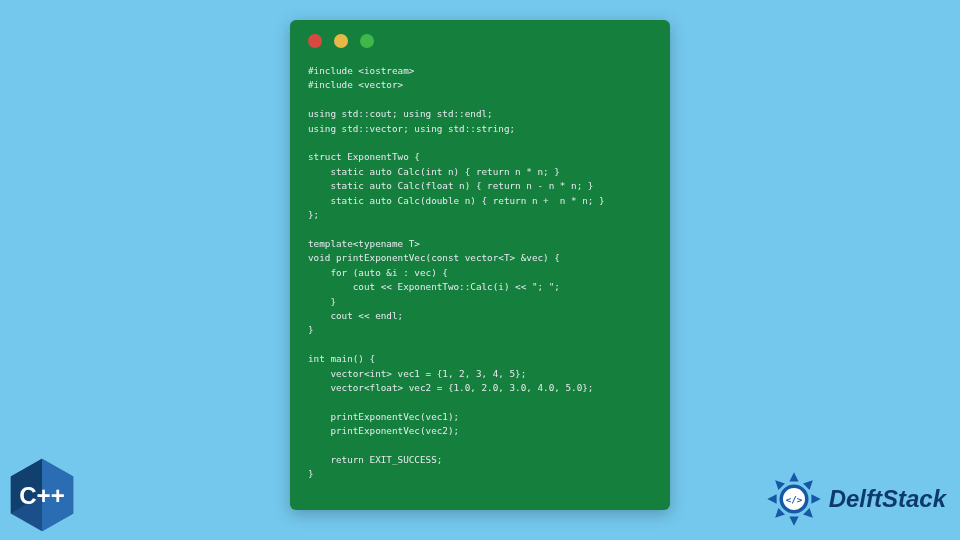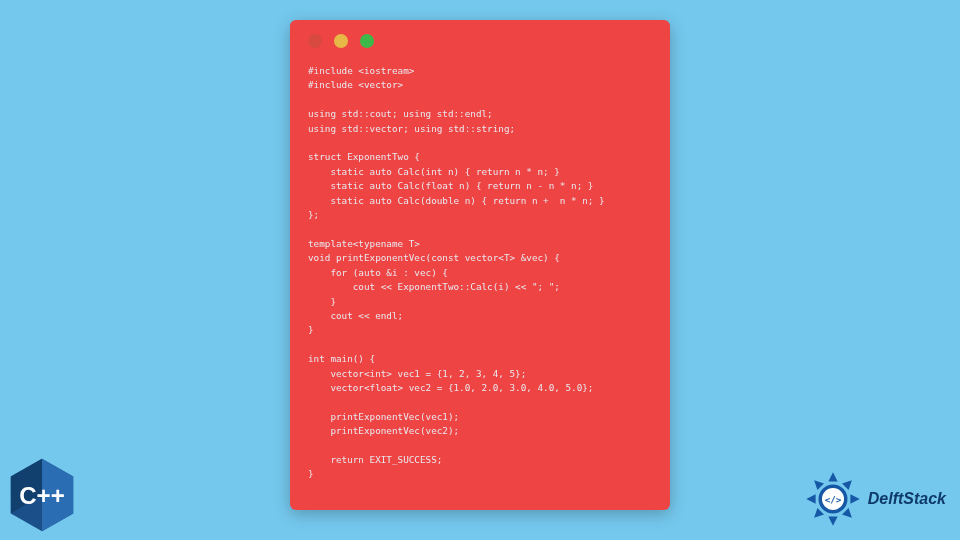--- a/index.html
+++ b/index.html
@@ -10,21 +10,21 @@
     position: relative;
     font-family: Arial, Helvetica, sans-serif;
     overflow: hidden;
   }
   .code-window {
     position: absolute;
     left: 290px;
     top: 20px;
     width: 380px;
     height: 490px;
-    background: #ef4444;
+    background: #15803d;
     border-radius: 6px;
     padding: 14px 8px 18px 18px;
     box-shadow: 0 4px 16px rgba(0,0,0,0.25);
   }
   .dots { display: flex; gap: 12px; margin-bottom: 16px; }
   .dot { width: 14px; height: 14px; border-radius: 50%; }
   .dot-red { background: #d84a3f; }
   .dot-yellow { background: #e8b846; }
   .dot-green { background: #3fb84a; }
   .code {
@@ -46,21 +46,21 @@
     right: 14px;
     bottom: 12px;
     display: flex;
     align-items: center;
     gap: 6px;
   }
   .brand-emblem { width: 58px; height: 58px; position: relative; }
   .brand-text {
     font-style: italic;
     font-weight: 600;
-    font-size: 16px;
+    font-size: 24px;
     color: #0e3a6b;
   }
 </style>
 </head>
 <body>
 
 <div class="code-window">
   <div class="dots">
     <div class="dot dot-red"></div>
     <div class="dot dot-yellow"></div>

